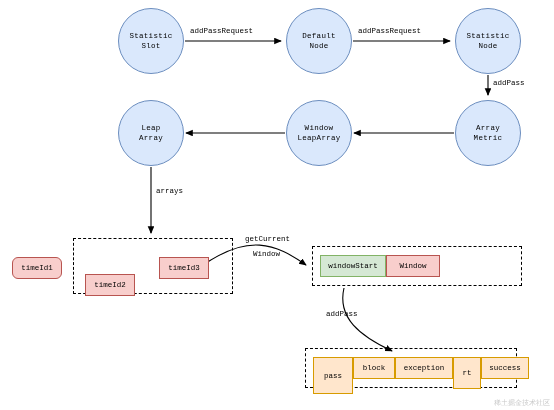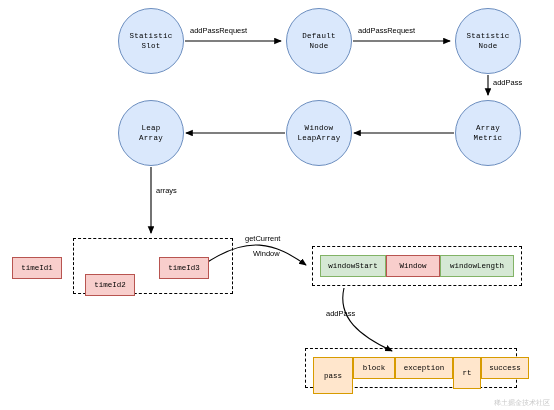--- a/index.html
+++ b/index.html
@@ -38,21 +38,21 @@
     color: #000000;
     letter-spacing: 0.3px;
     box-sizing: border-box;
   }
   .node-circle span { display: block; white-space: nowrap; }
   .edge-label {
     position: absolute;
     font-size: 7.5px;
     color: #000000;
     white-space: nowrap;
-    font-family: Liberation Sans, sans-serif;
+    font-family: Liberation Mono, monospace;
     line-height: 10px;
     text-align: center;
   }
   .dashed-box {
     position: absolute;
     border: 1.2px dashed #000000;
     box-sizing: border-box;
     background: transparent;
   }
   .chip {
@@ -128,27 +128,26 @@
   <div class="edge-label" style="left:493px;top:78px;">addPass</div>
   <div class="edge-label" style="left:156px;top:186px;">arrays</div>
   <div class="edge-label" style="left:245px;top:234px;">getCurrent</div>
   <div class="edge-label" style="left:253px;top:249px;">Window</div>
   <div class="edge-label" style="left:326px;top:309px;">addPass</div>
 
   <div class="dashed-box" style="left:73px;top:238px;width:160px;height:56px;"></div>
   <div class="dashed-box" style="left:312px;top:246px;width:210px;height:40px;"></div>
   <div class="dashed-box" style="left:305px;top:348px;width:212px;height:40px;"></div>
 
-  <div class="chip chip-red" style="left:12px;top:257px;width:50px;height:22px;">timeId1</div>
+  <div class="chip chip-red" style="left:12px;top:257px;width:50px;height:22px;border-radius:6px;">timeId1</div>
   <div class="chip chip-red" style="left:85px;top:274px;width:50px;height:22px;">timeId2</div>
   <div class="chip chip-red" style="left:159px;top:257px;width:50px;height:22px;">timeId3</div>
 
   <div class="chip chip-green" style="left:320px;top:255px;width:66px;height:22px;">windowStart</div>
   <div class="chip chip-red" style="left:386px;top:255px;width:54px;height:22px;">Window</div>
-  <div class="chip chip-green" style="left:440px;top:255px;width:74px;height:22px;">windowLength</div>
 
   <div class="chip chip-yellow" style="left:313px;top:357px;width:40px;height:37px;">pass</div>
   <div class="chip chip-yellow" style="left:395px;top:357px;width:58px;height:22px;">exception</div>
   <div class="chip chip-yellow" style="left:353px;top:357px;width:42px;height:22px;">block</div>
   <div class="chip chip-yellow" style="left:453px;top:357px;width:28px;height:32px;">rt</div>
   <div class="chip chip-yellow" style="left:481px;top:357px;width:48px;height:22px;">success</div>
 
   <div style="position:absolute;right:4px;bottom:2px;font-size:7px;color:#c9c9c9;font-family:'DejaVu Sans',sans-serif;">稀土掘金技术社区</div>
 </div>
 

